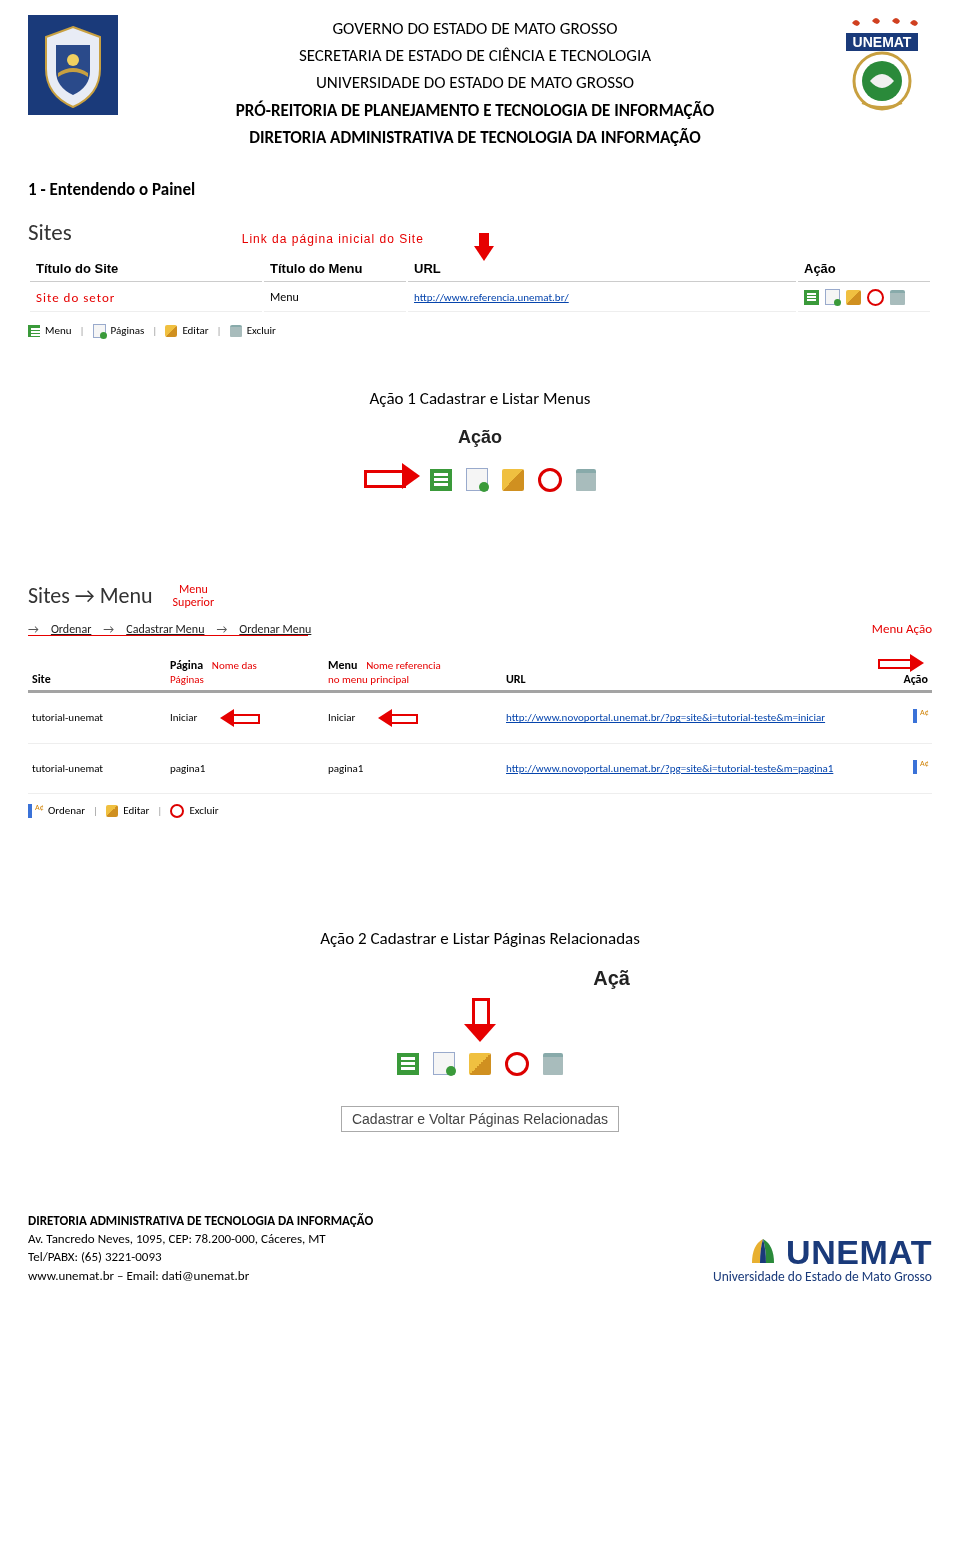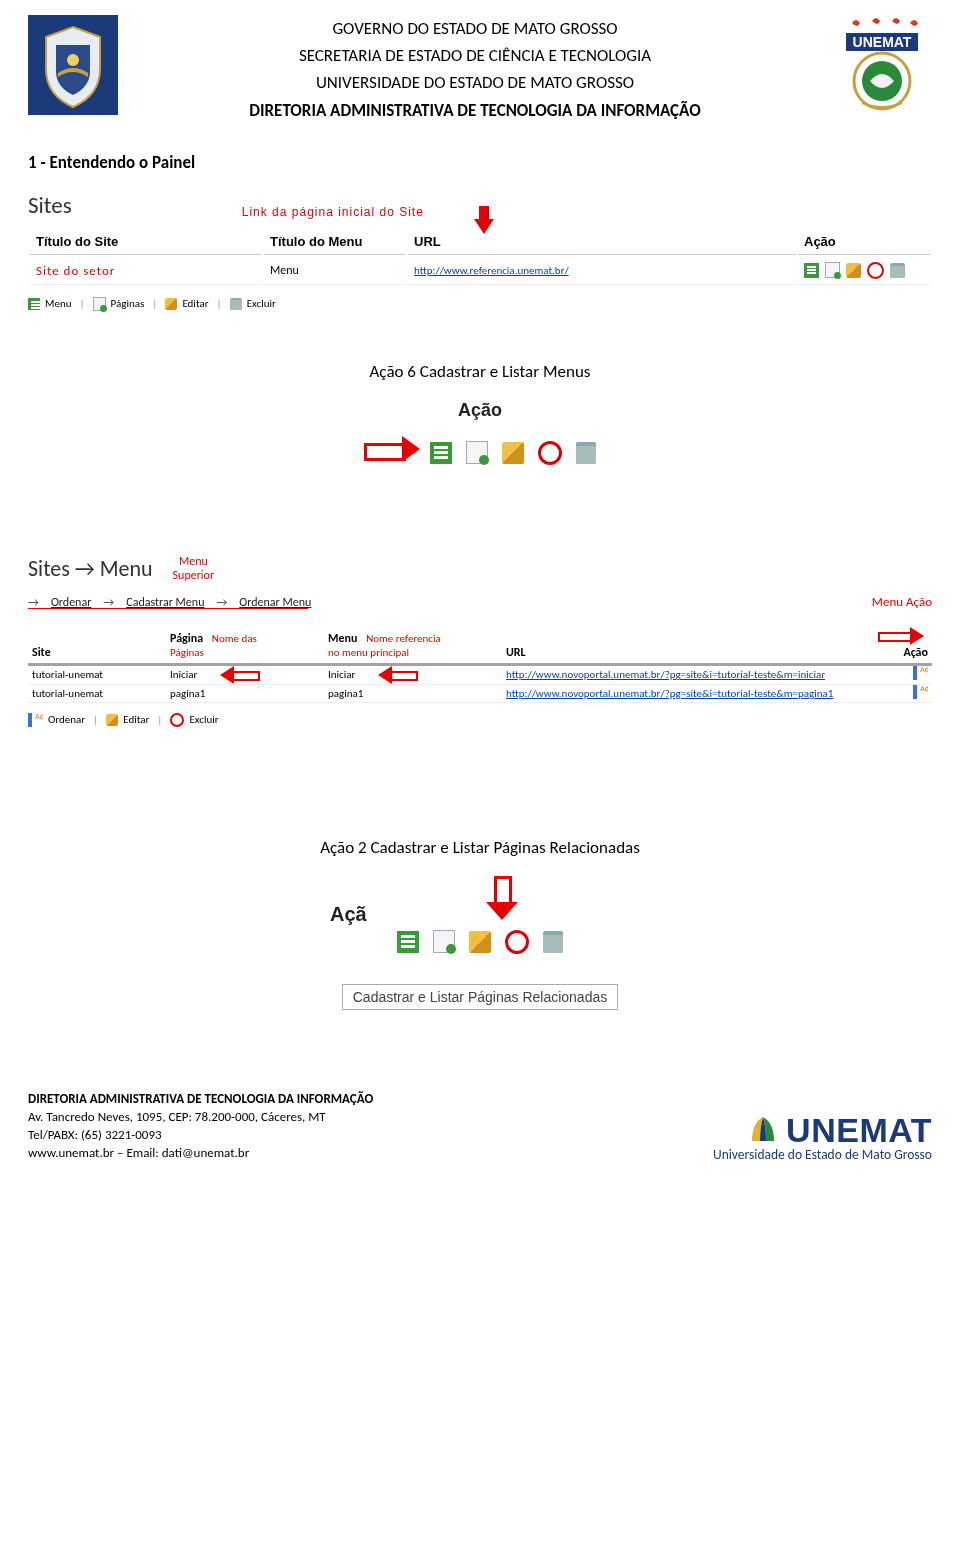--- a/index.html
+++ b/index.html
@@ -183,21 +183,21 @@
   .table2 { width: 100%; margin-top: 14px; border-collapse: collapse;}
   .table2 th {
     text-align: left;
     font-size: 12px;
     font-weight: bold;
     padding: 4px 4px;
     border-bottom: 3px solid #a3a3a3;
     vertical-align: bottom;
   }
   .table2 td {
-    padding: 0 4px;
+    padding: 16px 4px;
     font-size: 11px;
     border-bottom: 1px solid #eee;
     vertical-align: middle;
   }
   .red-ann { color: #e60000; font-weight: normal; font-size: 11px; display:block;}
   .red-arrow-left {
     width: 40px; height: 18px; position: relative; display:inline-block; vertical-align:middle;
   }
   .red-arrow-left::before {
     content:""; position:absolute; right:0; top:5px;
@@ -294,20 +294,21 @@
       <path d="M45 12 L72 22 L72 54 Q72 80 45 92 Q18 80 18 54 L18 22 Z" fill="#e8ecf5" stroke="#c8a040" stroke-width="2"></path>
       <path d="M28 30 L62 30 L62 56 Q62 72 45 80 Q28 72 28 56 Z" fill="#2a4a8a"></path>
       <circle cx="45" cy="45" r="6" fill="#f0d060"></circle>
       <path d="M30 62 Q45 52 60 62 L60 58 Q45 48 30 58 Z" fill="#c8a040"></path>
     </svg>
   </div>
   <div class="header-center">
     <div class="line">GOVERNO DO ESTADO DE MATO GROSSO</div>
     <div class="line">SECRETARIA DE ESTADO DE CIÊNCIA E TECNOLOGIA</div>
     <div class="line">UNIVERSIDADE DO ESTADO DE MATO GROSSO</div>
+    <div class="line bold">PRÓ-REITORIA DE PLANEJAMENTO E TECNOLOGIA DE INFORMAÇÃO</div>
     <div class="line bold">DIRETORIA ADMINISTRATIVA DE TECNOLOGIA DA INFORMAÇÃO</div>
   </div>
   <div class="logo-right">
     <svg viewBox="0 0 100 100">
       <g>
         <path d="M20 8 Q24 2 28 8 Q26 14 20 8" fill="#d04020"></path>
         <path d="M40 6 Q44 0 48 6 Q46 12 40 6" fill="#d04020"></path>
         <path d="M60 6 Q64 0 68 6 Q66 12 60 6" fill="#d04020"></path>
         <path d="M78 8 Q82 2 86 8 Q84 14 78 8" fill="#d04020"></path>
       </g>
@@ -367,21 +368,21 @@
     <span>Páginas</span>
     <span class="sep">|</span>
     <span class="icon icon-pencil" style="width:12px;height:12px;"></span>
     <span>Editar</span>
     <span class="sep">|</span>
     <span class="icon icon-trash" style="width:12px;height:12px;"></span>
     <span>Excluir</span>
   </div>
 </div>
 
-<div class="body-caption">Ação 6 Cadastrar e Listar Menus</div>
+<div class="body-caption">Ação 1 Cadastrar e Listar Menus</div>
 
 <div class="screenshot2">
   <div class="acao-label">Ação</div>
   <div style="display:flex;align-items:center;justify-content:center;gap:10px;margin-top:12px;">
     <span class="big-red-arrow-right"></span>
     <div class="action-icons-row">
       <span class="icon icon-green"></span>
       <span class="icon icon-page"></span>
       <span class="icon icon-pencil"></span>
       <span class="icon icon-red"></span>
@@ -460,33 +461,33 @@
     <span>Editar</span>
     <span class="sep">|</span>
     <span class="icon icon-red" style="width:10px;height:10px;"></span>
     <span>Excluir</span>
   </div>
 </div>
 
 <div class="body-caption" style="margin-top:110px;">Ação 2 Cadastrar e Listar Páginas Relacionadas</div>
 
 <div class="screenshot4">
-  <div style="display:flex;align-items:flex-end;justify-content:center;gap:8px;">
+  <div style="display:flex;align-items:flex-end;justify-content:center;gap:8px;flex-direction:column;">
     <span class="acao-label" style="font-size:20px;">Açã</span>
     <div class="big-red-arrow-down"></div>
   </div>
   <div class="action-icons-row" style="margin-top:4px;">
     <span class="icon icon-green"></span>
     <span class="icon icon-page"></span>
     <span class="icon icon-pencil"></span>
     <span class="icon icon-red"></span>
     <span class="icon icon-trash"></span>
   </div>
   <div style="text-align:center;margin-top:10px;">
-    <span class="tooltip-box">Cadastrar e Listar Páginas Relacionadas</span>
+    <span class="tooltip-box">Cadastrar e Voltar Páginas Relacionadas</span>
   </div>
 </div>
 
 <div class="footer">
   <div class="footer-left">
     <div class="fbold">DIRETORIA ADMINISTRATIVA DE TECNOLOGIA DA INFORMAÇÃO</div>
     <div>Av. Tancredo Neves, 1095, CEP: 78.200-000, Cáceres, MT</div>
     <div>Tel/PABX: (65) 3221-0093</div>
     <div>www.unemat.br – Email: dati@unemat.br</div>
   </div>

